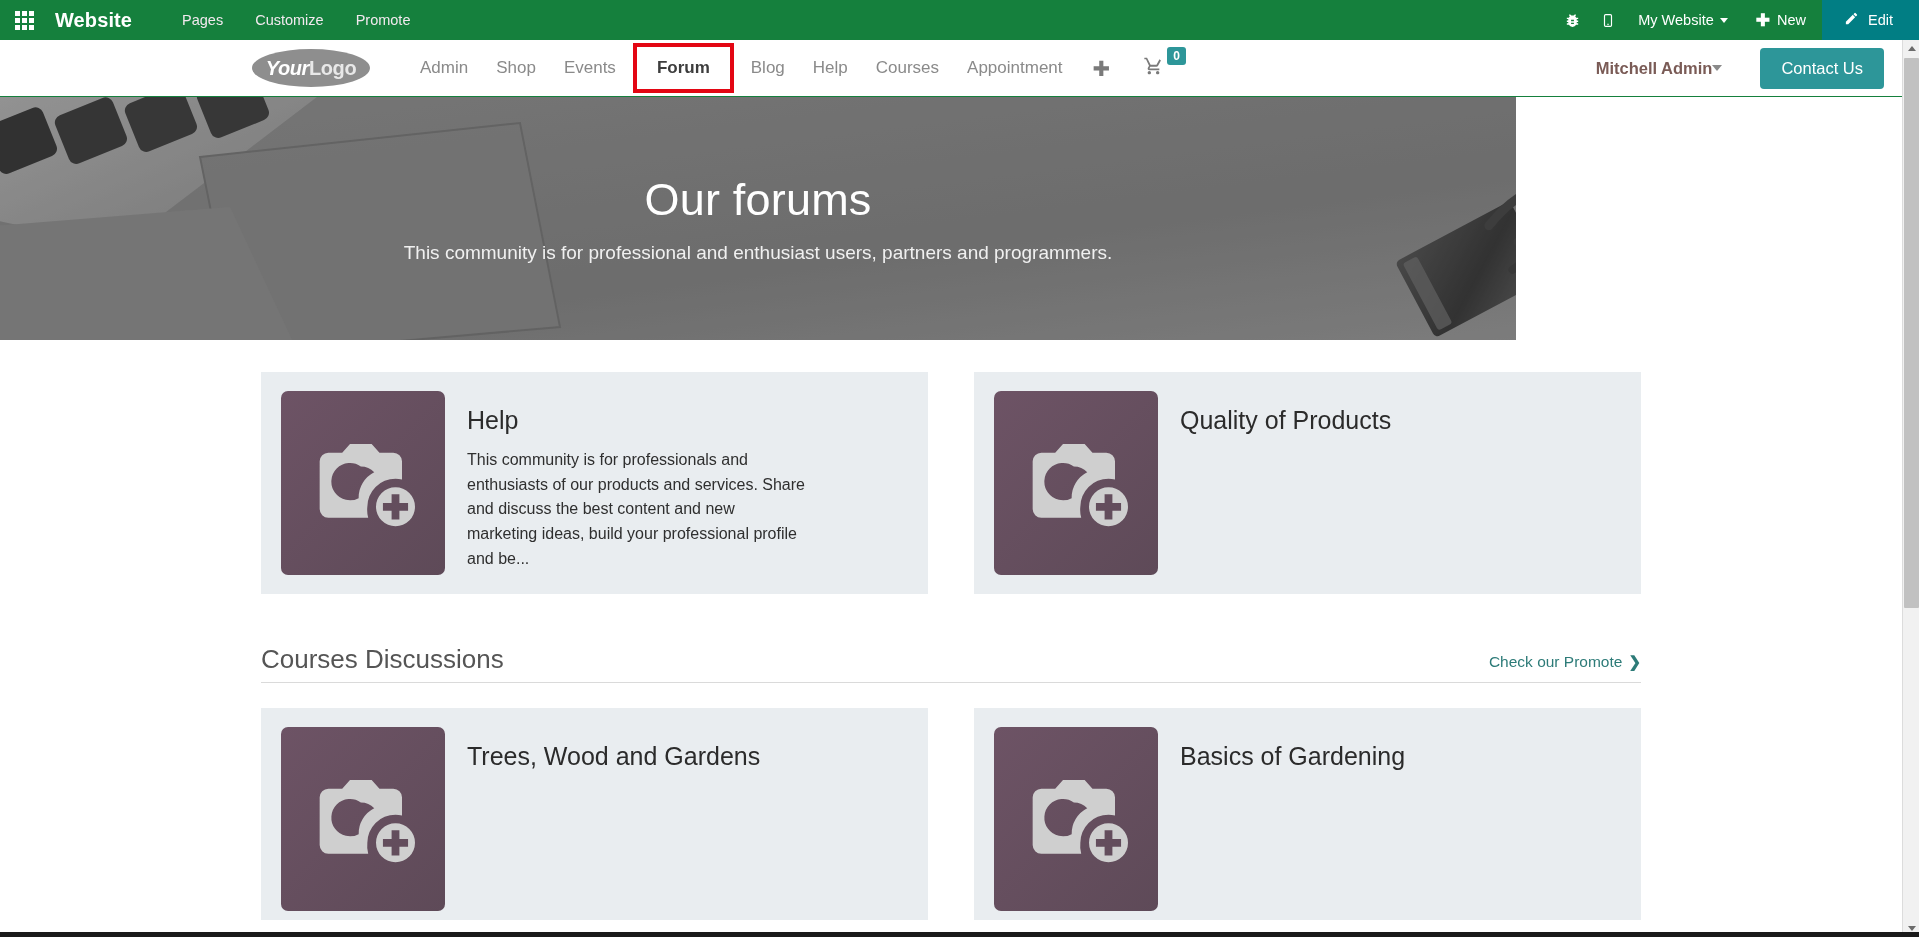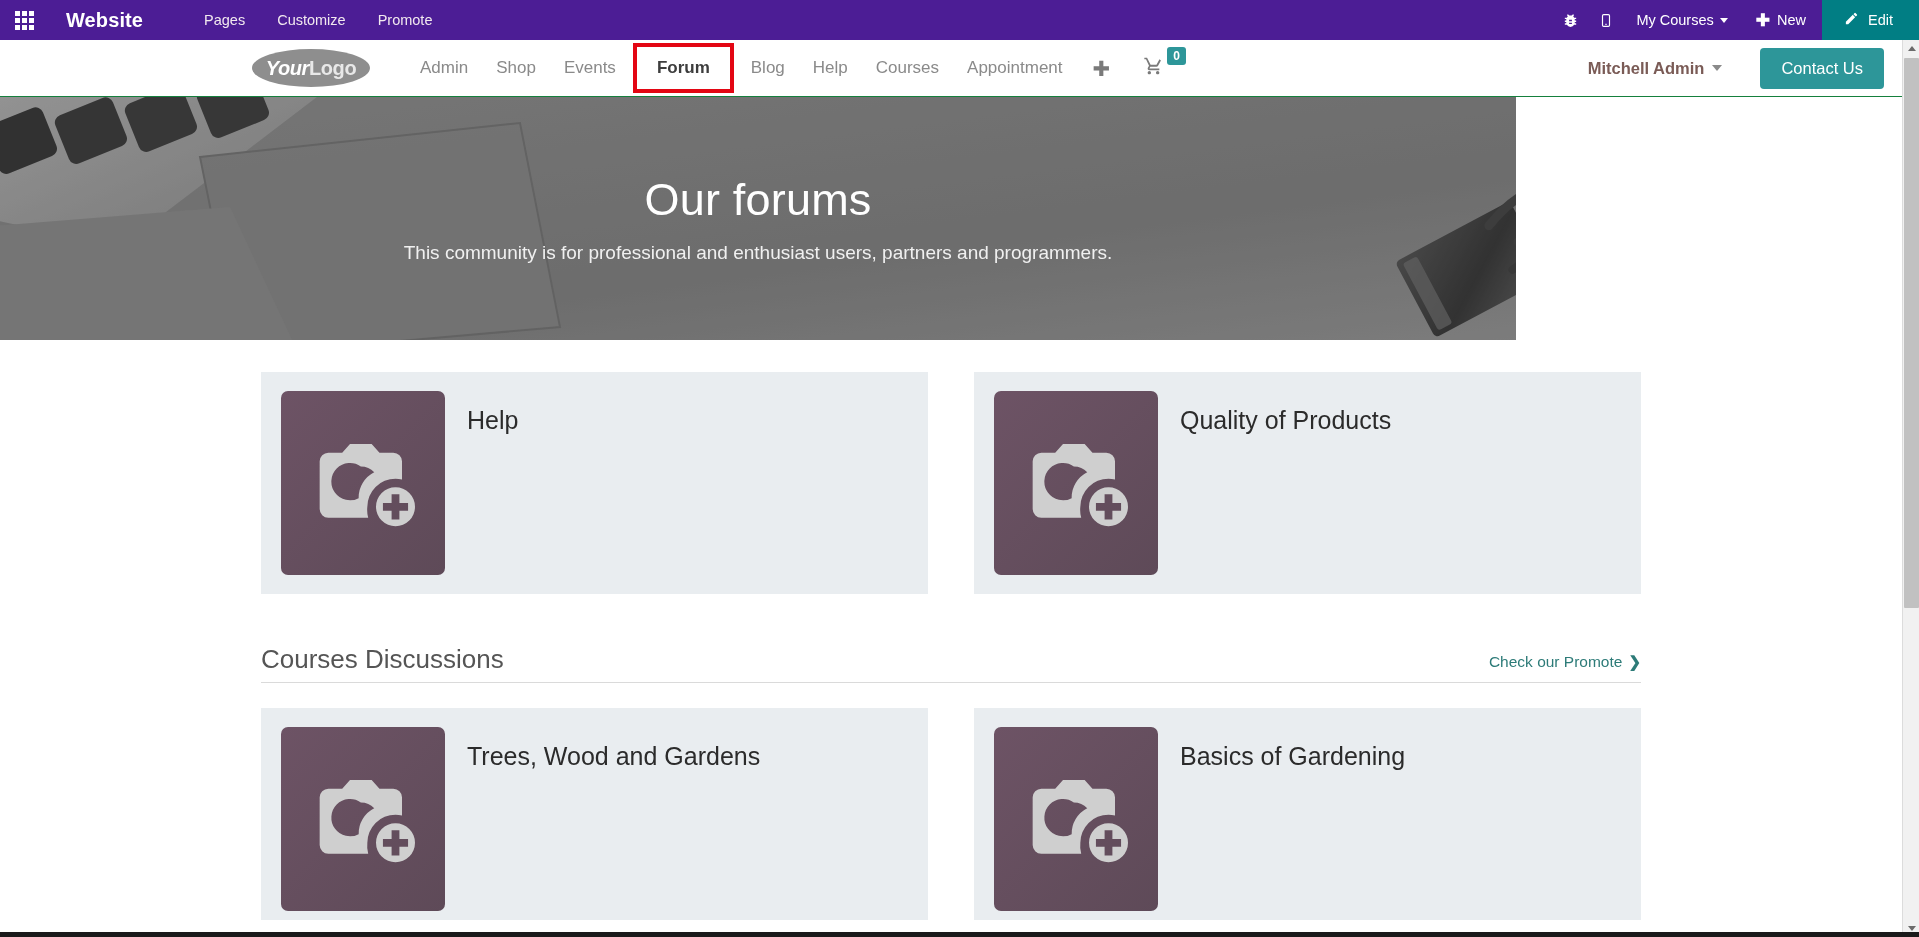--- a/index.html
+++ b/index.html
@@ -7,25 +7,24 @@
     width: 1919px; height: 937px;
     overflow: hidden;
     font-family: "Liberation Sans", sans-serif;
     background: #ffffff;
   }
 
   
   .odoo-topbar {
     position: absolute; top: 0; left: 0;
     width: 1919px; height: 40px;
-    background: #4c1d95;
+    background: #15803d;
     display: flex; align-items: center;
     color: #ffffff;
     z-index: 40;
-    gap: 11px;
   }
   .apps-grid {
     width: 40px; height: 40px;
     display: flex; align-items: center; justify-content: center;
     cursor: pointer;
     margin-left: 4px;
   }
   .apps-grid .dots {
     display: grid;
     grid-template-columns: repeat(3, 5px);
@@ -132,21 +131,21 @@
     background: #2d9699; color: #fff;
     font-size: 12px; font-weight: bold;
     border-radius: 3px; padding: 2px 6px;
     margin-top: -9px; line-height: 1.2;
   }
   .nav-right {
     margin-left: auto; display: flex; align-items: center; padding-right: 18px;
   }
   .user-name {
     font-size: 16.5px; font-weight: bold; color: #7a5b56;
-    display: flex; align-items: center; gap: 8px;
+    display: flex; align-items: center; 
     cursor: pointer; white-space: nowrap;
   }
   .caret-g {
     width: 0; height: 0;
     border-left: 5px solid transparent;
     border-right: 5px solid transparent;
     border-top: 6px solid #8a8a8a;
   }
   .contact-btn {
     background: #2d9699; color: #ffffff;
@@ -295,21 +294,21 @@
         <path d="M20 8h-2.8a5.9 5.9 0 0 0-1.4-1.6L17 4.4 15.6 3l-2 2A6.2 6.2 0 0 0 12 4.8c-.6 0-1.1.1-1.6.2l-2-2L7 4.4l1.2 2A5.9 5.9 0 0 0 6.8 8H4v2h2.1c0 .3-.1.7-.1 1v1H4v2h2v1c0 .3 0 .7.1 1H4v2h2.8a6 6 0 0 0 10.4 0H20v-2h-2.1c.1-.3.1-.7.1-1v-1h2v-2h-2v-1c0-.3 0-.7-.1-1H20V8zm-6 9h-4v-2h4v2zm0-4h-4v-2h4v2z"></path>
       </svg>
     </div>
     <div class="ticon">
       <svg width="14" height="19" viewBox="0 0 24 24" fill="none" stroke="#fff" stroke-width="2">
         <rect x="6" y="2" width="12" height="20" rx="2"></rect>
         <line x1="10.5" y1="18.5" x2="13.5" y2="18.5" stroke-width="1.6"></line>
       </svg>
     </div>
     <div class="mywebsite">
-      <span>My Courses</span>
+      <span>My Website</span>
       <span class="caret-d"></span>
     </div>
     <div class="newbtn">
       <span class="plusglyph">✚</span>
       <span>New</span>
     </div>
     <div class="editbtn">
       <span>
         <svg width="15" height="15" viewBox="0 0 24 24" fill="#fff">
           <path d="M3 17.25V21h3.75L17.8 9.94l-3.75-3.75L3 17.25zM20.7 7.04a1 1 0 0 0 0-1.41l-2.34-2.34a1 1 0 0 0-1.41 0l-1.83 1.83 3.75 3.75 1.83-1.83z"></path>
@@ -428,20 +427,21 @@
 
       <div class="forum-card">
         <div class="card-thumb">
           <svg width="104" height="104" viewBox="0 0 24 24" fill="#cfcfcf">
             <path d="M9 3L7.2 5H4a2 2 0 0 0-2 2v11a2 2 0 0 0 2 2h9.2A6.5 6.5 0 0 1 13 17.5 6.5 6.5 0 0 1 19.5 11c.5 0 1 .06 1.5.17V7a2 2 0 0 0-2-2h-3.2L14 3H9zm2.5 5.2a4.3 4.3 0 0 1 3.1 1.3A6.5 6.5 0 0 0 11 15.5a4.3 4.3 0 1 1 .5-7.3z"></path>
             <path d="M19.5 13a4.5 4.5 0 1 0 0 9 4.5 4.5 0 0 0 0-9zm.9 5.4v2h-1.8v-2h-2v-1.8h2v-2h1.8v2h2v1.8h-2z"></path>
           </svg>
         </div>
         <div class="card-body">
           <div class="card-title">Help</div>
+          <div class="card-desc">This community is for professionals and enthusiasts of our products and services. Share and discuss the best content and new marketing ideas, build your professional profile and be...</div>
         </div>
       </div>
 
       <div class="forum-card">
         <div class="card-thumb">
           <svg width="104" height="104" viewBox="0 0 24 24" fill="#cfcfcf">
             <path d="M9 3L7.2 5H4a2 2 0 0 0-2 2v11a2 2 0 0 0 2 2h9.2A6.5 6.5 0 0 1 13 17.5 6.5 6.5 0 0 1 19.5 11c.5 0 1 .06 1.5.17V7a2 2 0 0 0-2-2h-3.2L14 3H9zm2.5 5.2a4.3 4.3 0 0 1 3.1 1.3A6.5 6.5 0 0 0 11 15.5a4.3 4.3 0 1 1 .5-7.3z"></path>
             <path d="M19.5 13a4.5 4.5 0 1 0 0 9 4.5 4.5 0 0 0 0-9zm.9 5.4v2h-1.8v-2h-2v-1.8h2v-2h1.8v2h2v1.8h-2z"></path>
           </svg>
         </div>

